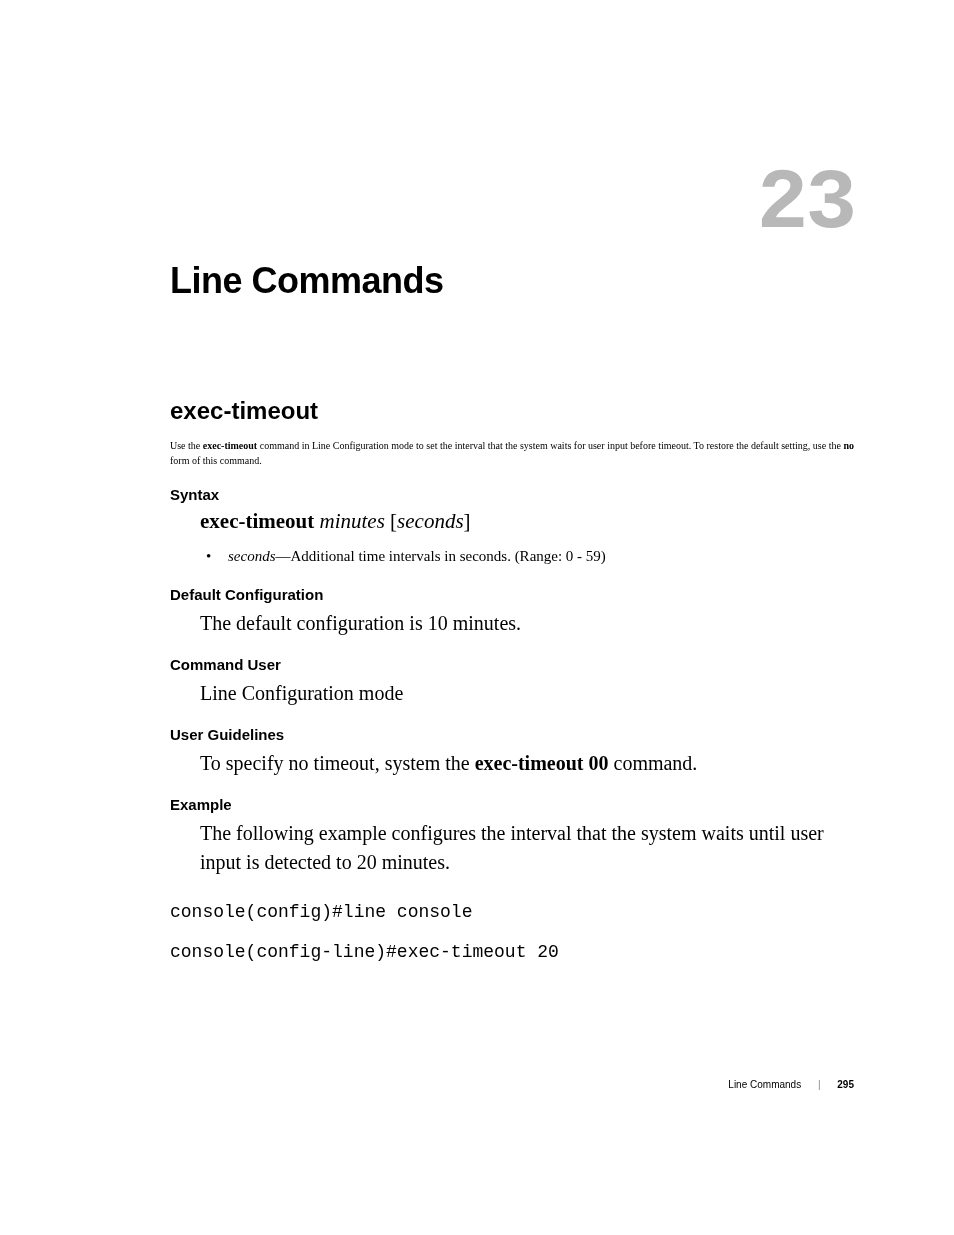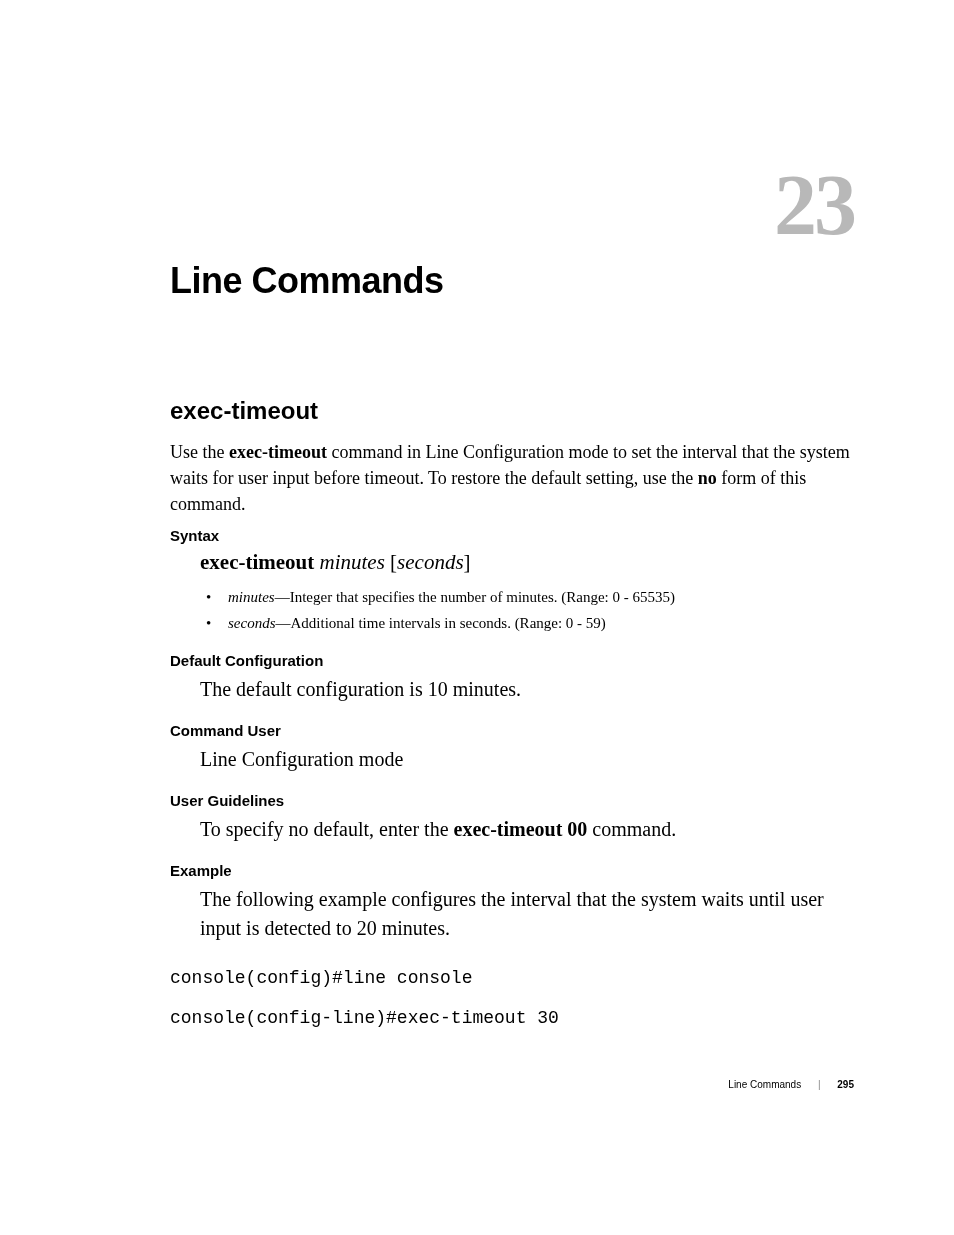--- a/index.html
+++ b/index.html
@@ -20,41 +20,41 @@
       height: 100%;
       position: relative;
     }
     .chapter-number {
       position: absolute;
       top: 155px;
       right: 100px;
       font-size: 86px;
       font-weight: bold;
       color: #b8b8b8;
-      font-family: Liberation Serif, serif;
+      font-family: Liberation Mono, monospace;
       letter-spacing: -3px;
     }
     .chapter-title {
       font-size: 36px;
       font-weight: bold;
       margin-top: 100px;
       margin-bottom: 95px;
       font-family: 'Arial Narrow', Arial, sans-serif;
       letter-spacing: -0.5px;
     }
     .section-title {
       font-size: 24px;
       font-weight: bold;
       margin-bottom: 14px;
       font-family: 'Arial Narrow', Arial, sans-serif;
     }
     .body-text {
-      font-size: 18px;
+      font-size: 10px;
       line-height: 1.45;
-      margin-bottom: 10px;
+      margin-bottom: 18px;
     }
     .subsection-title {
       font-size: 15px;
       font-weight: bold;
       margin-bottom: 6px;
       font-family: Arial, sans-serif;
     }
     .syntax-line {
       font-size: 21px;
       margin-left: 30px;
@@ -128,50 +128,47 @@
   </p>
 
   <div class="section-block">
     <div class="subsection-title">Syntax</div>
     <div class="syntax-line">
       <span class="bold">exec-timeout</span>
       <span> </span><span class="italic">minutes</span><span> [</span><span class="italic">seconds</span><span>]</span>
     </div>
     <ul class="bullet-list">
       <li>
-        <span class="italic">minutes</span><span>—Integer that specifies the number of minutes. (Range: 0 - 65535)</span>
-      </li>
-      <li>
         <span class="italic">seconds</span><span>—Additional time intervals in seconds. (Range: 0 - 59)</span>
       </li>
     </ul>
   </div>
 
   <div class="section-block">
     <div class="subsection-title">Default Configuration</div>
     <div class="indented-text">The default configuration is 10 minutes.</div>
   </div>
 
   <div class="section-block">
     <div class="subsection-title">Command User</div>
     <div class="indented-text">Line Configuration mode</div>
   </div>
 
   <div class="section-block">
     <div class="subsection-title">User Guidelines</div>
     <div class="indented-text">
-      <span>To specify no default, enter the </span><span class="bold">exec-timeout 00</span><span> command.</span>
+      <span>To specify no timeout, system the </span><span class="bold">exec-timeout 00</span><span> command.</span>
     </div>
   </div>
 
   <div class="section-block">
     <div class="subsection-title">Example</div>
     <div class="indented-text">The following example configures the interval that the system waits until user input is detected to 20 minutes.</div>
     <div class="code-block">console(config)#line console</div>
-    <div class="code-block">console(config-line)#exec-timeout 30</div>
+    <div class="code-block">console(config-line)#exec-timeout 20</div>
   </div>
 
   <div class="footer">
     <span>Line Commands</span>
     <span class="footer-sep">|</span>
     <span class="bold">295</span>
   </div>
 
 </div>
 

